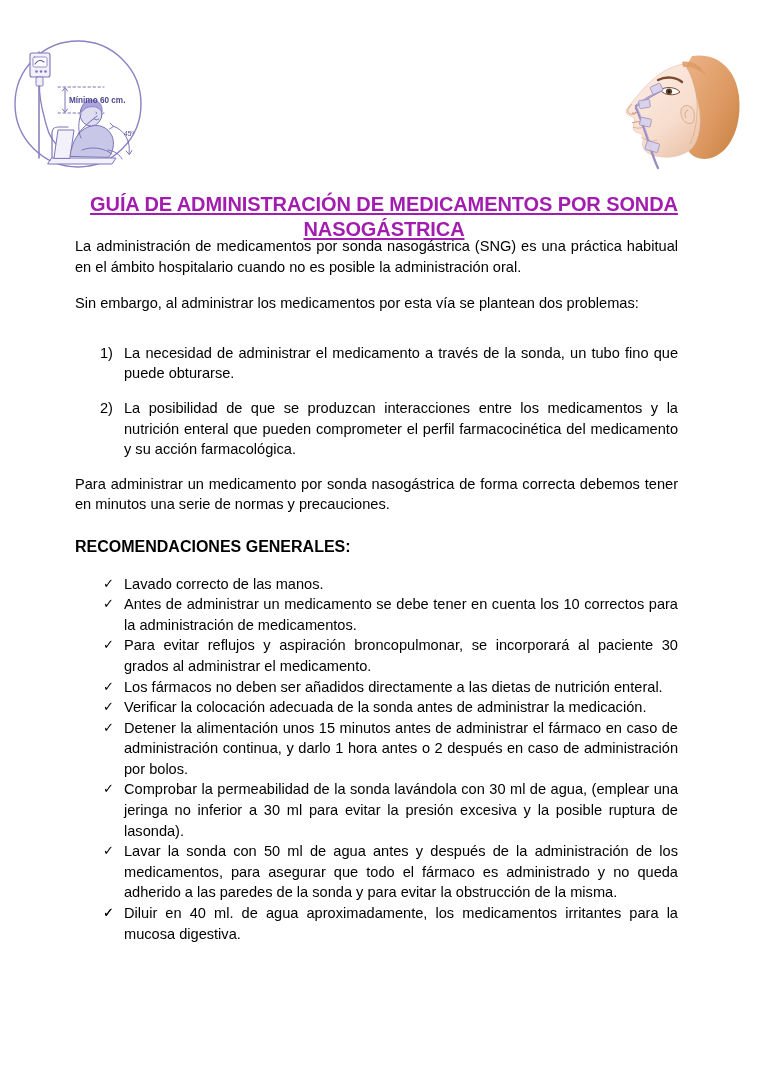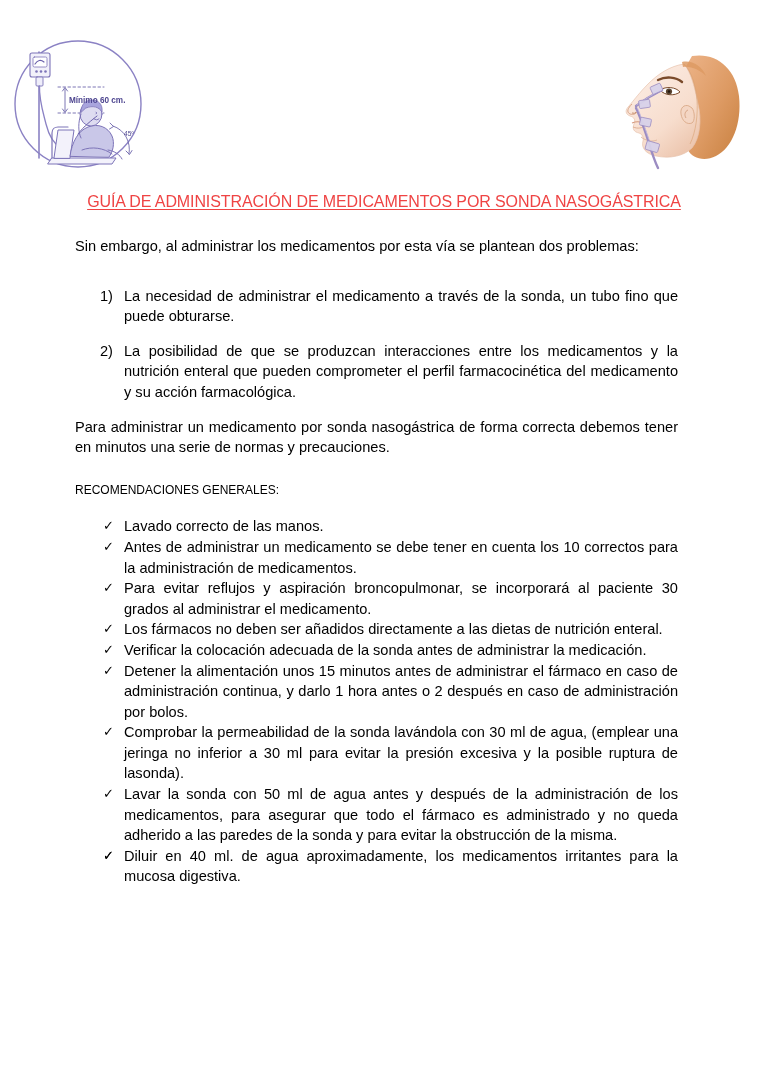--- a/index.html
+++ b/index.html
@@ -49,23 +49,23 @@
   }
   .illus-left svg, .illus-right svg { display: block; }
 
   
   .doc-title {
     position: absolute;
     top: 192px;
     left: 60px;
     width: 648px;
     text-align: center;
-    font-size: 16px;
-    font-weight: normal;
-    color: #ef4444;
+    font-size: 20px;
+    font-weight: bold;
+    color: #a21caf;
     letter-spacing: -0.1px;
     line-height: 1.25;
   }
   .doc-title span.t {
     text-decoration: underline;
     text-underline-offset: 2px;
   }
 
   
   .content {
@@ -101,22 +101,22 @@
     position: absolute;
     left: 25px;
     top: 0;
     width: 24px;
     text-align: left;
   }
 
   
   h2.section-heading {
     margin: 0 0 16px 0;
-    font-size: 12px;
-    font-weight: normal;
+    font-size: 16px;
+    font-weight: bold;
     line-height: 20.6px;
   }
   .heading-wrap { margin-top: 22px; }
 
   
   ul.checklist {
     margin: 0;
     padding: 0;
     list-style: none;
   }
@@ -276,20 +276,21 @@
       </svg>
     </div>
   </div>
 
   <div class="doc-title">
     <span class="t">GUÍA DE ADMINISTRACIÓN DE MEDICAMENTOS POR SONDA NASOGÁSTRICA</span>
   </div>
 
   <div class="content">
 
+    <p class="para">La administración de medicamentos por sonda nasogástrica (SNG) es una práctica habitual en el ámbito hospitalario cuando no es posible la administración oral.</p>
 
     <p class="para tight">Sin embargo, al administrar los medicamentos por esta vía se plantean dos problemas:</p>
 
     <ol class="numbered">
       <li>
         <span class="marker">1)</span>
         <span>La necesidad de administrar el medicamento a través de la sonda, un tubo fino que puede obturarse.</span>
       </li>
       <li>
         <span class="marker">2)</span>

